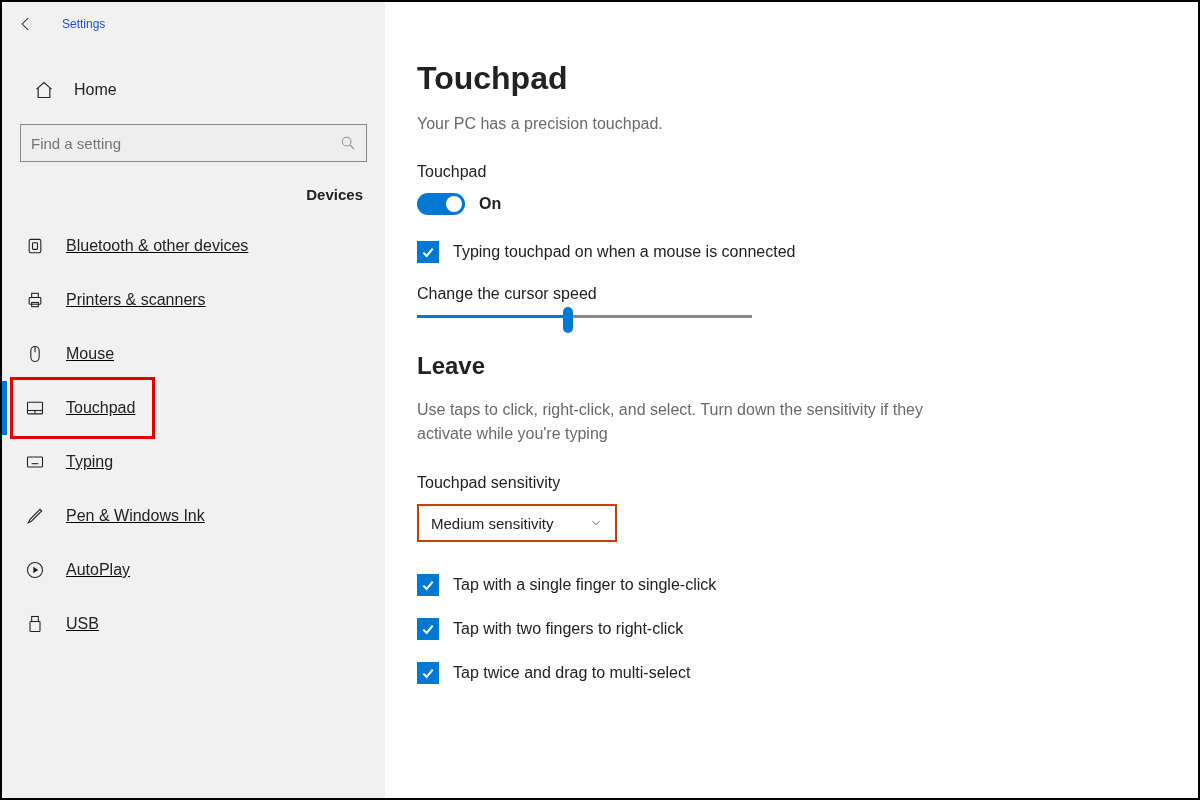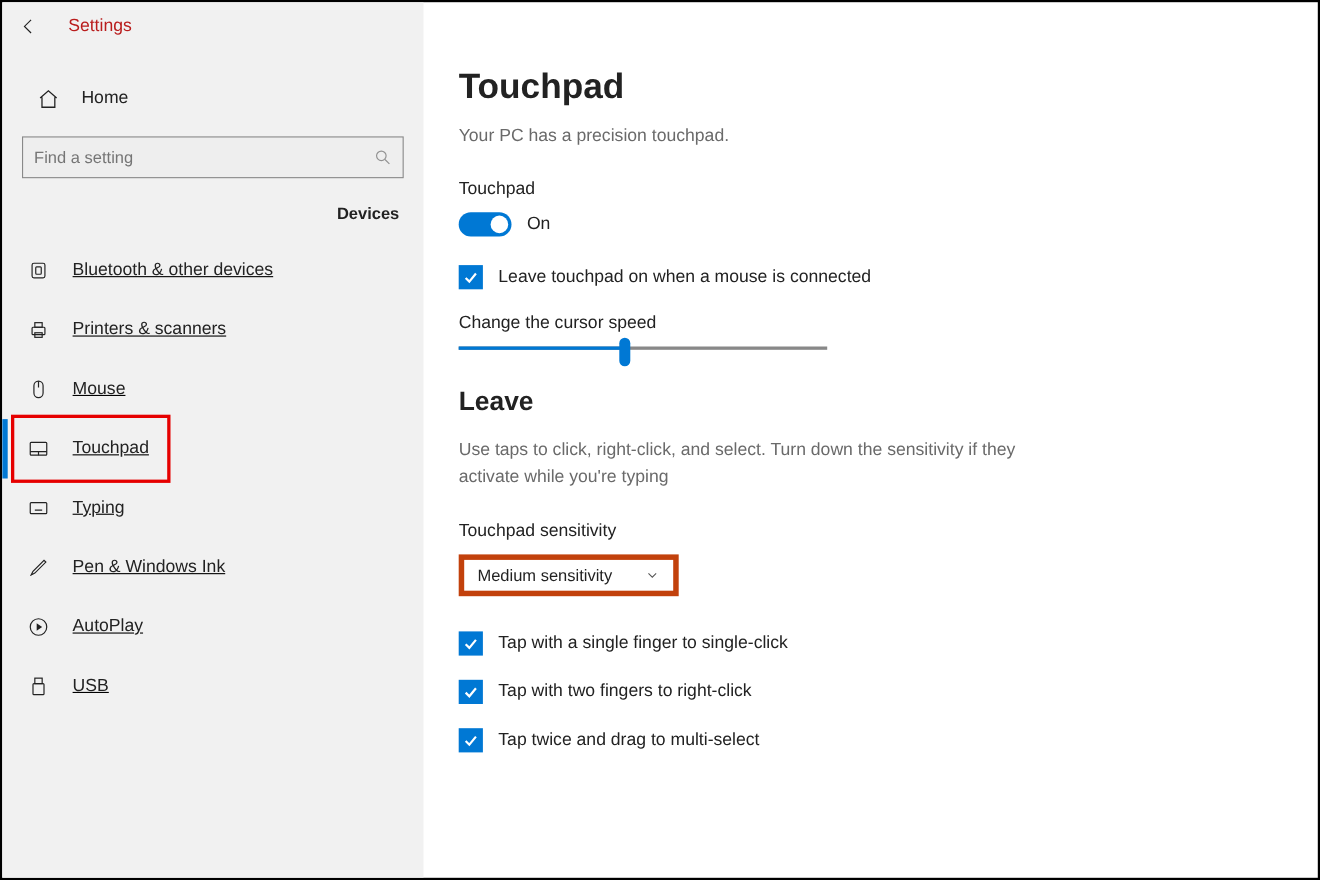--- a/index.html
+++ b/index.html
@@ -1,54 +1,54 @@
 <!DOCTYPE html>
 <html><head>
 <meta charset="utf-8">
 <style>
   * { box-sizing: border-box; margin: 0; padding: 0; font-family: "Segoe UI", Arial, sans-serif; }
   body { width: 1200px; height: 800px; overflow: hidden; background: #fff; border: 2px solid #000; }
   .app { display: flex; height: 100%; }
   .sidebar { width: 383px; min-width: 383px; background: #f1f1f1; padding: 0; display: flex; flex-direction: column; }
   .titlebar { display: flex; align-items: center; height: 44px; padding: 0 10px; gap: 22px; }
   .back-btn { width: 28px; height: 28px; display: flex; align-items: center; justify-content: center; cursor: pointer; }
-  .app-title { font-size: 16px; color: #b91c1c; }
+  .app-title { font-size: 12px; color: #1d4ed8; }
   .home-row { display: flex; align-items: center; gap: 20px; padding: 12px 22px 14px 32px; margin-top: 22px; cursor: pointer; }
   .home-row span.lbl { font-size: 16px; color: #222; }
   .search-wrap { padding: 0 18px; margin-top: 10px; }
   .search { width: 100%; height: 38px; border: 1px solid #898989; background: #eeeeee; display: flex; align-items: center; padding: 0 10px; justify-content: space-between; }
   .search input { border: none; outline: none; background: transparent; font-size: 15px; color: #b91c1c; flex: 1; }
   .search .sicon { width: 16px; height: 16px; opacity: .6; }
   .category { font-size: 15px; font-weight: 600; color: #222; padding: 24px 22px 10px 22px; text-align: right; }
   .navlist { display: flex; flex-direction: column; margin-top: 6px; text-decoration: underline; }
   .navitem { display: flex; align-items: center; gap: 20px; padding: 16px 22px; cursor: pointer; font-size: 16px; color: #222; position: relative; }
   .navitem .iconbox { width: 22px; height: 22px; display: flex; align-items: center; justify-content: center; }
   .navitem.active::before { content: ""; position: absolute; left: 0; top: 0; bottom: 0; width: 5px; background: #0078d4; }
   .highlight-box { position: absolute; left: 8px; right: 230px; top: -4px; bottom: -4px; border: 3px solid #e60000; pointer-events: none; }
 
   .main { flex: 1; padding: 58px 40px 0 32px; overflow: auto; color: #222; }
   h1.page-title { font-size: 32px; font-weight: 600; margin-bottom: 18px; }
   .desc { color: #6a6a6a; font-size: 16px; margin-bottom: 30px; }
   .group-label { font-size: 16px; color: #222; margin-bottom: 12px; }
-  .toggle-row { display: flex; align-items: center; gap: 14px; margin-bottom: 26px; }
+  .toggle-row { display: flex; align-items: center; gap: 14px; margin-bottom: 26px; font-weight: bold; }
   .toggle { width: 48px; height: 22px; border-radius: 11px; background: #0078d4; position: relative; cursor: pointer; }
   .toggle .knob { position: absolute; right: 3px; top: 3px; width: 16px; height: 16px; border-radius: 50%; background: #fff; }
   .toggle-state { font-size: 16px; }
   .check-row { display: flex; align-items: center; gap: 14px; margin-bottom: 22px; }
   .chk { width: 22px; height: 22px; background: #0078d4; display: flex; align-items: center; justify-content: center; cursor: pointer; }
   .chk svg { width: 16px; height: 16px; }
   .chk-label { font-size: 16px; }
   .slider-wrap { margin-top: 8px; margin-bottom: 34px; }
   .slider-track { width: 335px; height: 3px; background: #888; position: relative; }
   .slider-fill { position: absolute; left: 0; top: 0; bottom: 0; background: #0078d4; }
   .slider-thumb { position: absolute; top: -8px; width: 10px; height: 26px; background: #0078d4; border-radius: 5px; transform: translateX(-50%); cursor: pointer; }
   h2.section-title { font-size: 24px; font-weight: 600; margin-bottom: 18px; }
   .section-desc { color: #6a6a6a; font-size: 16px; margin-bottom: 28px; max-width: 560px; line-height: 1.5; }
   .select-row { margin-bottom: 32px; }
-  .selectbox { display: inline-flex; align-items: center; justify-content: space-between; border: 5px solid #c2410c; height: 38px; padding: 0 12px; min-width: 200px; gap: 14px; cursor: pointer; font-size: 15px; }
+  .selectbox { display: inline-flex; align-items: center; justify-content: space-between; border: 2px solid #c2410c; height: 38px; padding: 0 12px; min-width: 200px; gap: 14px; cursor: pointer; font-size: 15px; }
   .checklist .check-row { margin-bottom: 22px; }
   svg { display: block; }
 </style>
 </head>
 <body>
 
 <div class="app">
   <aside class="sidebar">
     <div class="titlebar">
       <div class="back-btn">
@@ -175,21 +175,21 @@
         </div>
       <div class="toggle-state">On</div>
     </div>
 
     <div class="check-row">
       <div class="chk">
         <svg viewBox="0 0 24 24" fill="none" stroke="#fff" stroke-width="3">
             <path d="M5 13 L10 18 L19 7"></path>
           </svg>
       </div>
-      <div class="chk-label">Leave touchpad on when a mouse is connected</div>
+      <div class="chk-label">Typing touchpad on when a mouse is connected</div>
     </div>
 
     <div class="group-label" style="margin-top:12px;">Change the cursor speed</div>
     <div class="slider-wrap">
       <div class="slider-track">
         <div class="slider-fill" style="width:45%"></div>
         <div class="slider-thumb" style="left:45%"></div>
       </div>
     </div>
 

